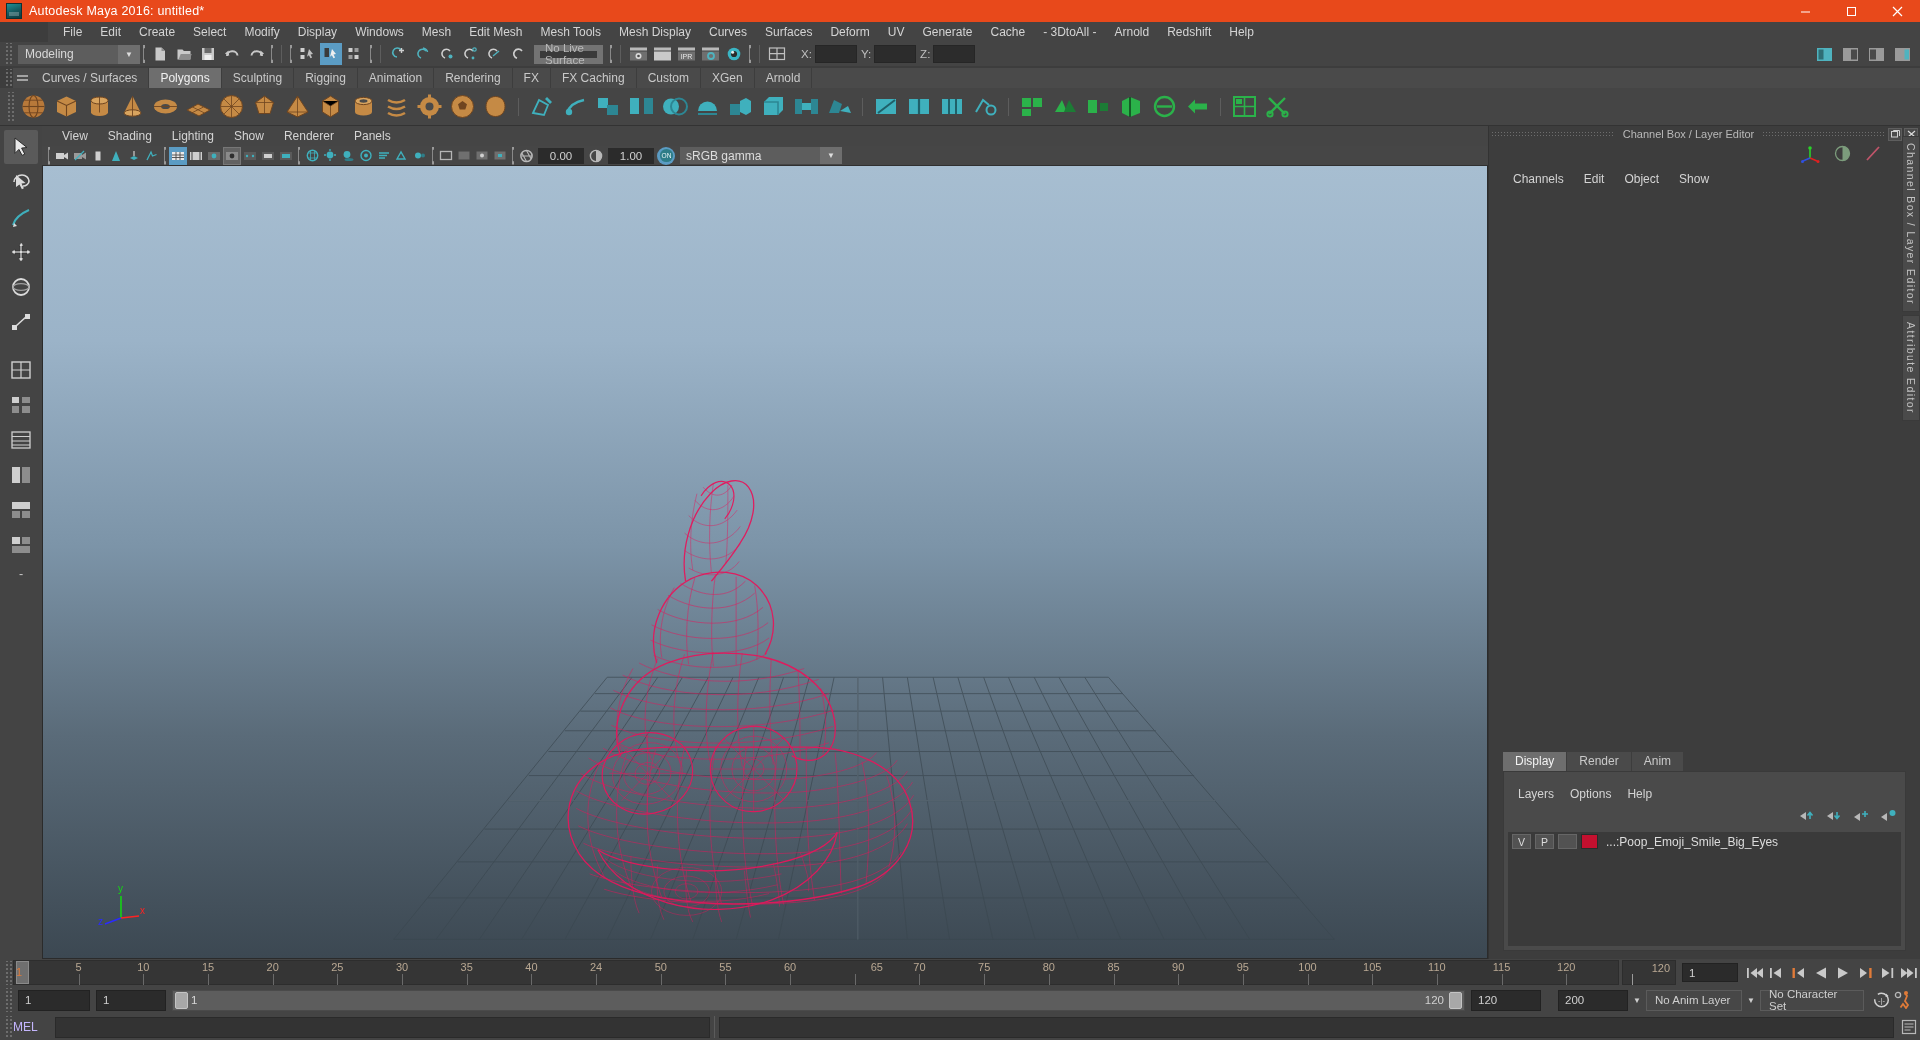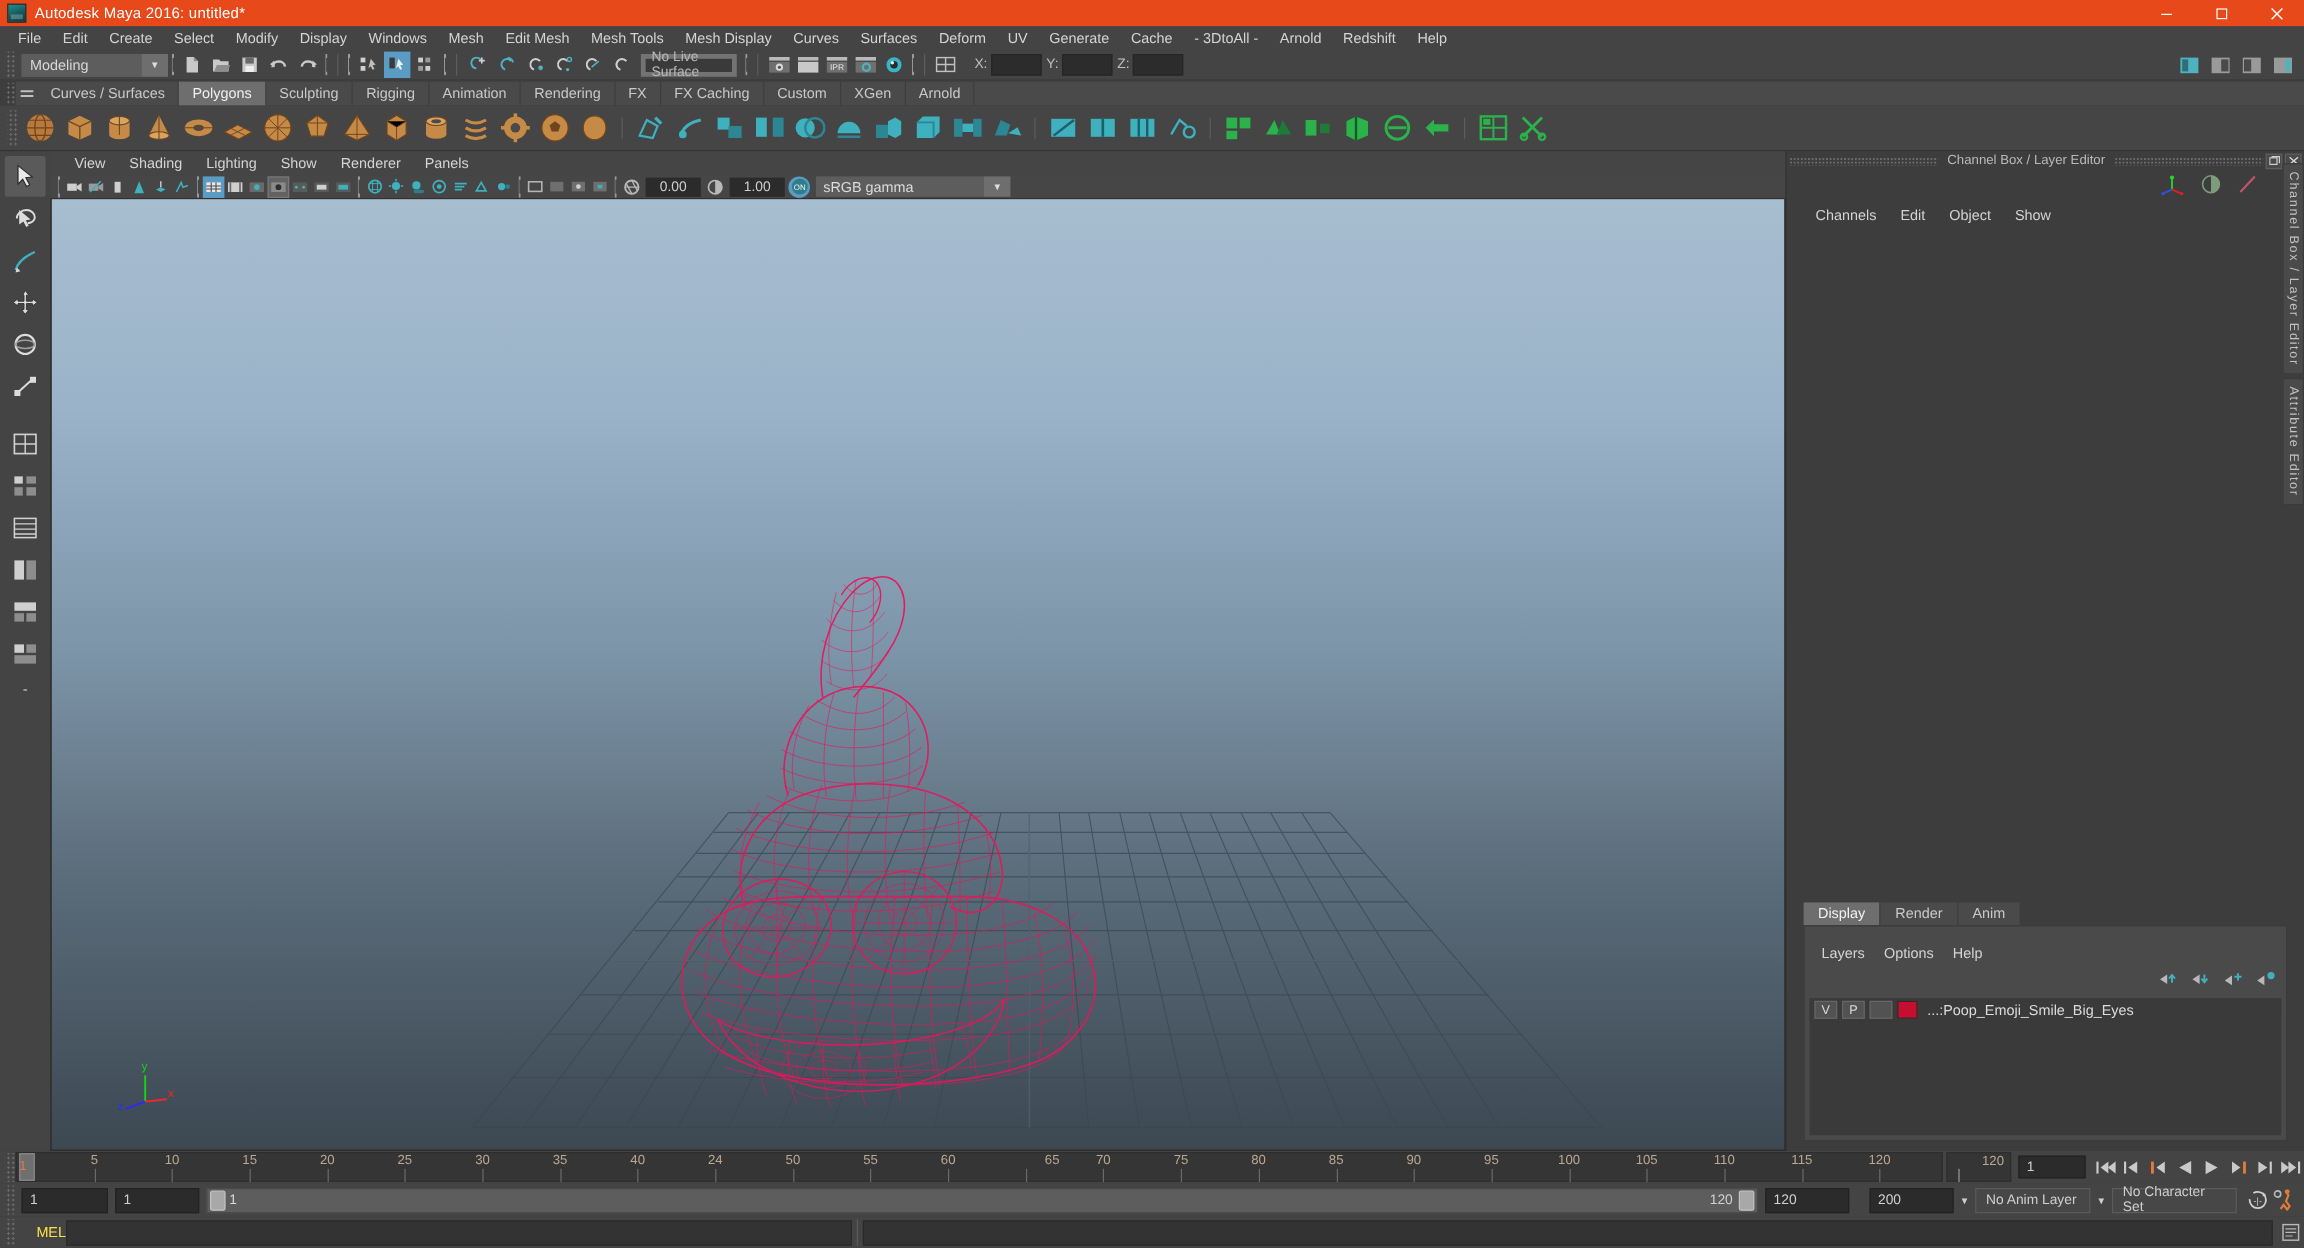--- a/index.html
+++ b/index.html
@@ -29,21 +29,21 @@
   .tb-btns { display:flex; height:22px; }
   .tb-btn {
     width:46px; height:22px; display:flex; align-items:center; justify-content:center;
     color:#fff; font-size:14px; line-height:1;
   }
   .tb-btn svg{ display:block; }
 
   
   .menubar {
     height:20px; background:#444; display:flex; align-items:center;
-    padding-left:6px; flex:0 0 20px; font-size:12px; color:#d4d4d4;
+    padding-left:6px; flex:0 0 20px; font-size:12px; color:#d4d4d4;margin-left:48px;
   }
   .menubar .mi { padding:0 9px; height:20px; line-height:20px; white-space:nowrap; }
 
   
   .statusline {
     height:24px; background:#444; display:flex; align-items:center;
     flex:0 0 24px; padding-left:4px; gap:0;
   }
   .gripdots {
     width:9px; height:22px; flex:0 0 9px;
@@ -66,21 +66,21 @@
   .tick-sep::before{
     content:""; position:absolute; left:3px; top:1px; width:2px; height:18px;
     background:#9a9a9a; clip-path: polygon(0 0,100% 0,100% 18%,40% 18%,40% 82%,100% 82%,100% 100%,0 100%);
   }
   .sbtn {
     width:22px; height:22px; display:flex; align-items:center; justify-content:center;
     flex:0 0 22px; margin:0 1px;
   }
   .sbtn.on{ background:#5b9cc4; }
   .livesurf {
-    width:80px; height:19px; background:#3a3a3a; border:4px solid #737373;
+    width:69px; height:19px; background:#3a3a3a; border:6px solid #737373;
     color:#b8b8b8; font-size:11.5px; display:flex; align-items:center;
     padding-left:5px; margin:0 4px;
   }
   .coordfield {
     width:42px; height:18px; background:#2c2c2c; border:1px solid #262626;
     margin-right:4px; flex:0 0 42px;
   }
   .coordlbl{ font-size:11.5px; color:#c0c0c0; margin-right:3px; }
   .statusline .right-icons{ margin-left:auto; display:flex; padding-right:6px; gap:2px; }
 
@@ -240,21 +240,21 @@
   .rb-txt-l{ position:absolute; left:18px; top:3px; font-size:11.5px; color:#d8d8d8; }
   .rb-txt-r{ position:absolute; right:20px; top:3px; font-size:11.5px; color:#d0d0d0; }
   .dd-arrow{ width:18px; height:21px; display:flex; align-items:center; justify-content:center;
     font-size:8px; color:#cfcfcf; flex:0 0 18px; }
   .combolike{ height:21px; border:1px solid #5b5b5b; background:#474747; color:#cfcfcf;
     font-size:11.5px; display:flex; align-items:center; padding:0 8px; }
 
   
   .mel-row{ height:26px; background:#444; display:flex; align-items:center; flex:0 0 26px; padding-left:4px; }
   .mel-row .gripdots{ height:22px; }
-  .mel-lbl{ width:42px; font-size:12px; color:#fde047; text-align:right; flex:0 0 42px; }
+  .mel-lbl{ width:42px; font-size:12px; color:#c4b5fd; text-align:left; flex:0 0 42px; }
   .mel-input{ height:21px; background:#333; border:1px solid #2a2a2a; flex:0 0 655px; }
   .mel-sep{ width:1px; height:22px; background:#5b5b5b; margin:0 4px; flex:0 0 1px; }
   .mel-output{ height:21px; background:#333; border:1px solid #2a2a2a; flex:1 1 auto; margin-right:4px; }
   .status-row{ height:22px; background:#4a4a4a; display:flex; align-items:center; flex:0 0 22px;
     padding-left:4px; border-top:1px solid #3a3a3a; }
   .status-row .gripdots{ height:18px; }
   .status-txt{ font-size:11.5px; color:#c4c4c4; padding-left:12px; }
   .status-right{ margin-left:auto; display:flex; align-items:center; padding-right:8px; gap:6px; }
 </style>
 </head>

